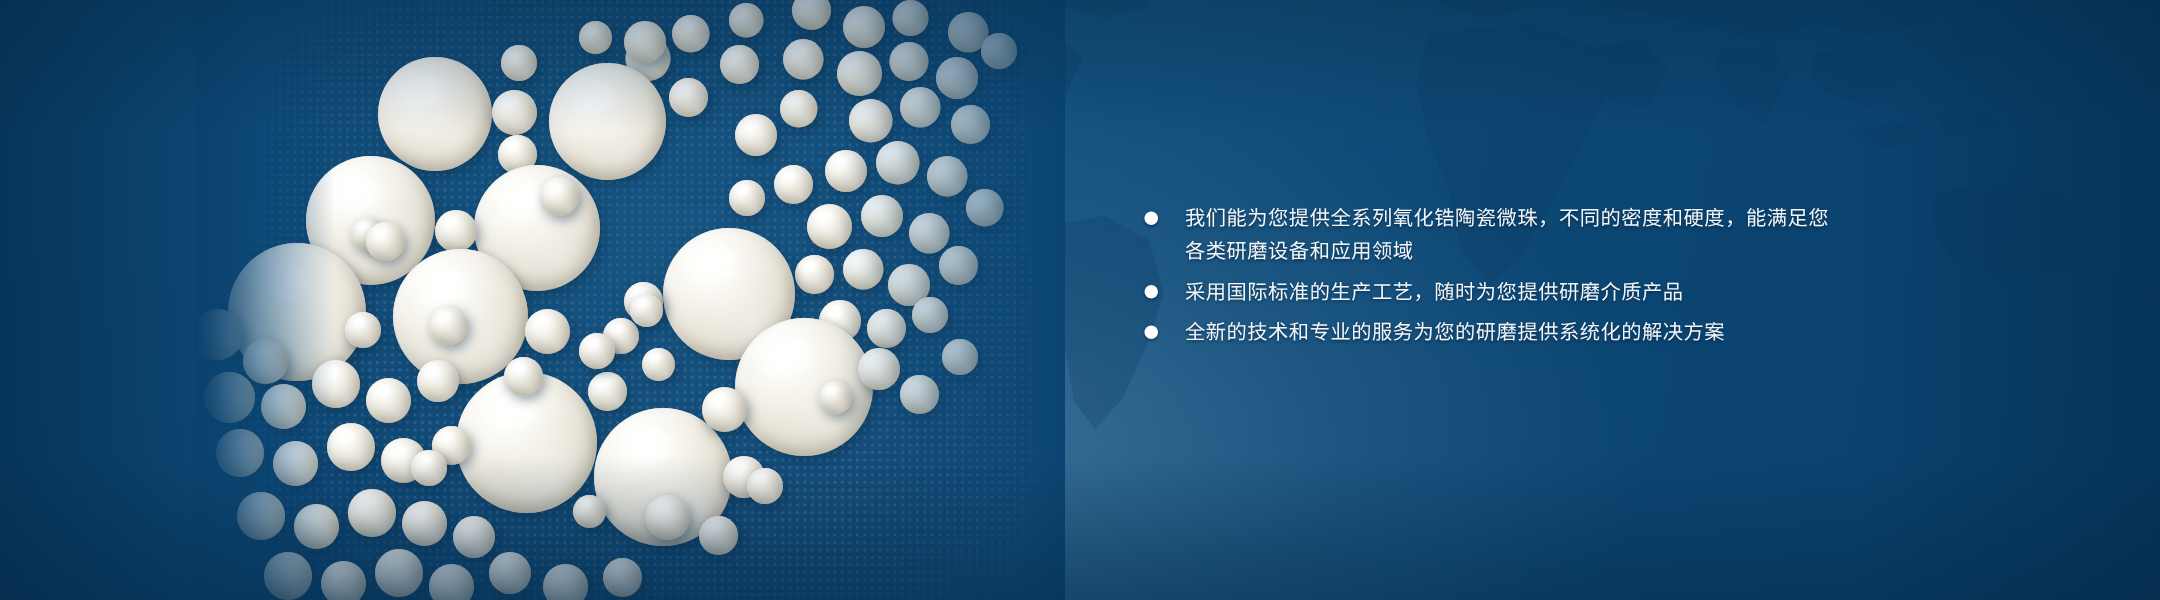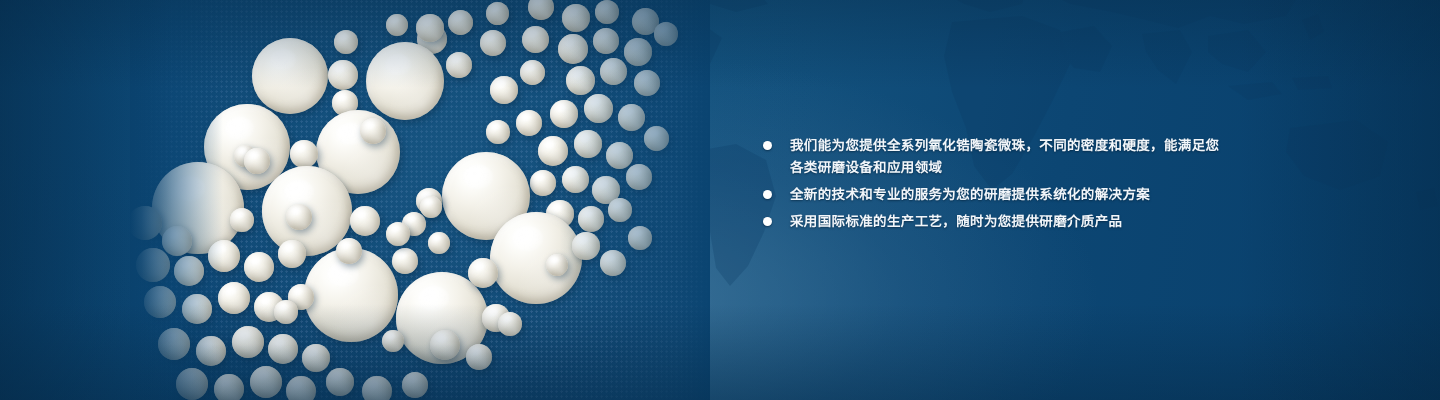--- a/index.html
+++ b/index.html
@@ -123,21 +123,20 @@
   .bullets{ list-style:none; margin-top:31px; }
   .bullet{
     position:relative;
     padding-left:27px;
     margin-bottom:5px;
     color:#f2f6fa;
     font-size:13.5px;
     line-height:22px;
     letter-spacing:.35px;
     text-shadow:0 1px 2px rgba(3,30,54,.65);
-    font-weight:bold;
   }
   .bullet-dot{
     position:absolute;
     left:0; top:6px;
     width:9px; height:9px;
     border-radius:50%;
     background:#ffffff;
     box-shadow:0 1px 2px rgba(3,30,54,.6);
   }
   .bullet-text{ display:block; max-width:432px; }
@@ -314,22 +313,22 @@
 
   <div class="copy">
 
     <ul class="bullets">
       <li class="bullet">
         <span class="bullet-dot"></span>
         <span class="bullet-text">我们能为您提供全系列氧化锆陶瓷微珠，不同的密度和硬度，能满足您各类研磨设备和应用领域</span>
       </li>
       <li class="bullet">
         <span class="bullet-dot"></span>
-        <span class="bullet-text">全新的技术和专业的服务为您的研磨提供系统化的解决方案</span>
+        <span class="bullet-text">采用国际标准的生产工艺，随时为您提供研磨介质产品</span>
       </li>
       <li class="bullet">
         <span class="bullet-dot"></span>
-        <span class="bullet-text">采用国际标准的生产工艺，随时为您提供研磨介质产品</span>
+        <span class="bullet-text">全新的技术和专业的服务为您的研磨提供系统化的解决方案</span>
       </li>
     </ul>
   </div>
 
 </div>
 
 </body></html>

